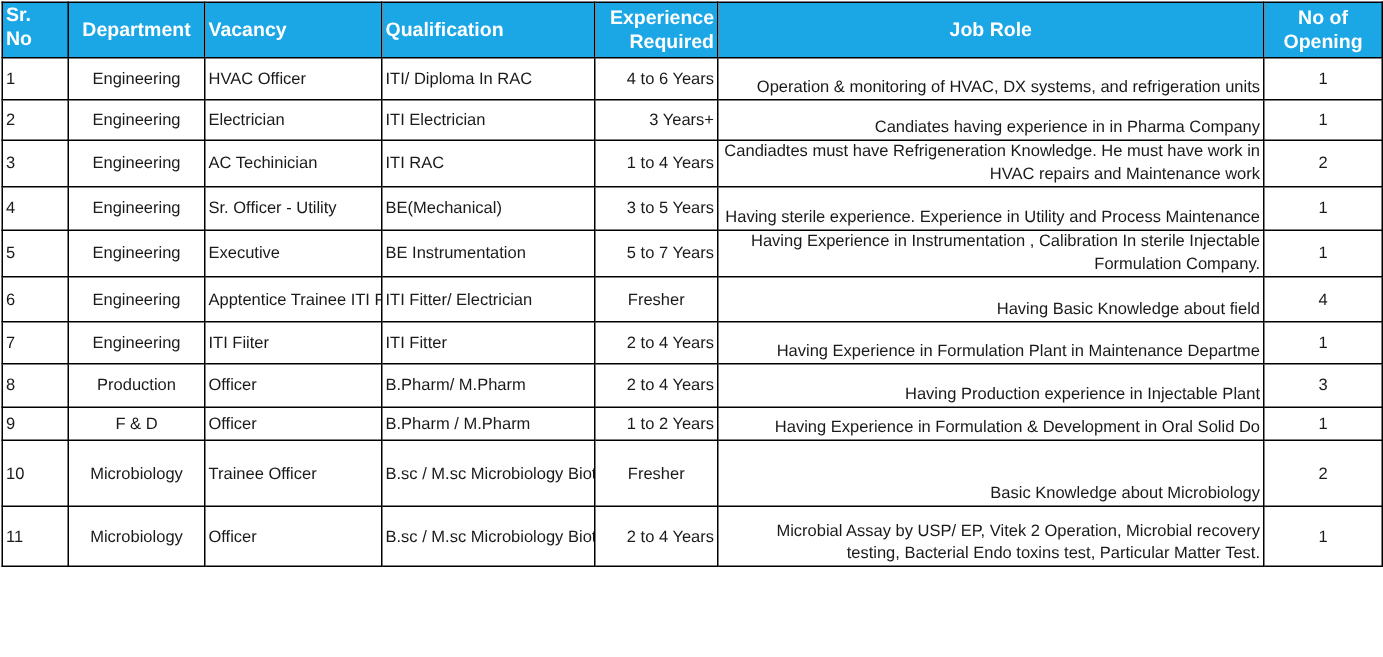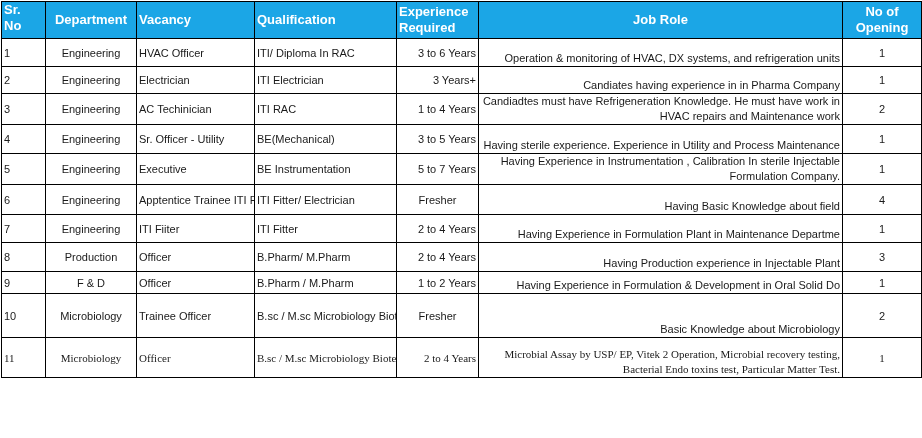--- a/index.html
+++ b/index.html
@@ -24,21 +24,21 @@
       color: #ffffff;
       font-weight: bold;
       font-size: 13px;
       height: 36px;
       line-height: 16px;
     }
     th.c-sr { text-align: left; vertical-align: top; padding-top: 1px; }
     th.c-dept { text-align: center; }
     th.c-vac { text-align: left; }
     th.c-qual { text-align: left; }
-    th.c-exp { text-align: left; }
+    th.c-exp { text-align: right; }
     th.c-role { text-align: center; }
     th.c-open { text-align: center; }
     td { vertical-align: middle; line-height: 14px; }
     td.c-sr { text-align: left; }
     td.c-dept { text-align: center; }
     td.c-vac { text-align: left; }
     td.c-qual { text-align: left; }
     td.c-exp { text-align: right; padding-right: 8px; }
     td.c-exp.center { text-align: center; padding-right: 2px; }
     td.c-role { text-align: right; white-space: normal; vertical-align: bottom; line-height: 15px; padding-bottom: 0; }
@@ -76,21 +76,21 @@
         </th>
     </tr>
   </thead>
   <tbody id="rows">
 
   <tr style="height: 28px;">
     <td class="c-sr">1</td>
     <td class="c-dept">Engineering</td>
     <td class="c-vac">HVAC Officer</td>
     <td class="c-qual">ITI/ Diploma In RAC</td>
-    <td class="c-exp">3 to 6 Years</td>
+    <td class="c-exp">4 to 6 Years</td>
     <td class="c-role" style="white-space: normal;">Operation &amp; monitoring of HVAC, DX systems, and refrigeration units</td>
     <td class="c-open">1</td>
   </tr>
       <tr style="height: 27px;">
     <td class="c-sr">2</td>
     <td class="c-dept">Engineering</td>
     <td class="c-vac">Electrician</td>
     <td class="c-qual">ITI Electrician</td>
     <td class="c-exp">3 Years+</td>
     <td class="c-role nowrap">Candiates having experience in  in Pharma Company</td>
@@ -161,21 +161,21 @@
   </tr>
       <tr style="height: 44px;">
     <td class="c-sr">10</td>
     <td class="c-dept">Microbiology</td>
     <td class="c-vac">Trainee Officer</td>
     <td class="c-qual wrap">B.sc / M.sc Microbiology Biotechnology</td>
     <td class="c-exp center">Fresher</td>
     <td class="c-role nowrap">Basic Knowledge about Microbiology</td>
     <td class="c-open">2</td>
   </tr>
-      <tr style="height: 40px; font-family: Liberation Serif, serif;">
+      <tr style="height: 40px;">
     <td class="c-sr">11</td>
     <td class="c-dept">Microbiology</td>
     <td class="c-vac">Officer</td>
     <td class="c-qual wrap">B.sc / M.sc Microbiology Biotechnology</td>
     <td class="c-exp">2 to 4 Years</td>
     <td class="c-role" style="white-space: normal;">Microbial Assay by USP/ EP, Vitek 2 Operation, Microbial recovery testing, Bacterial Endo toxins test, Particular Matter Test.</td>
     <td class="c-open">1</td>
   </tr>
     </tbody>
 </table>

